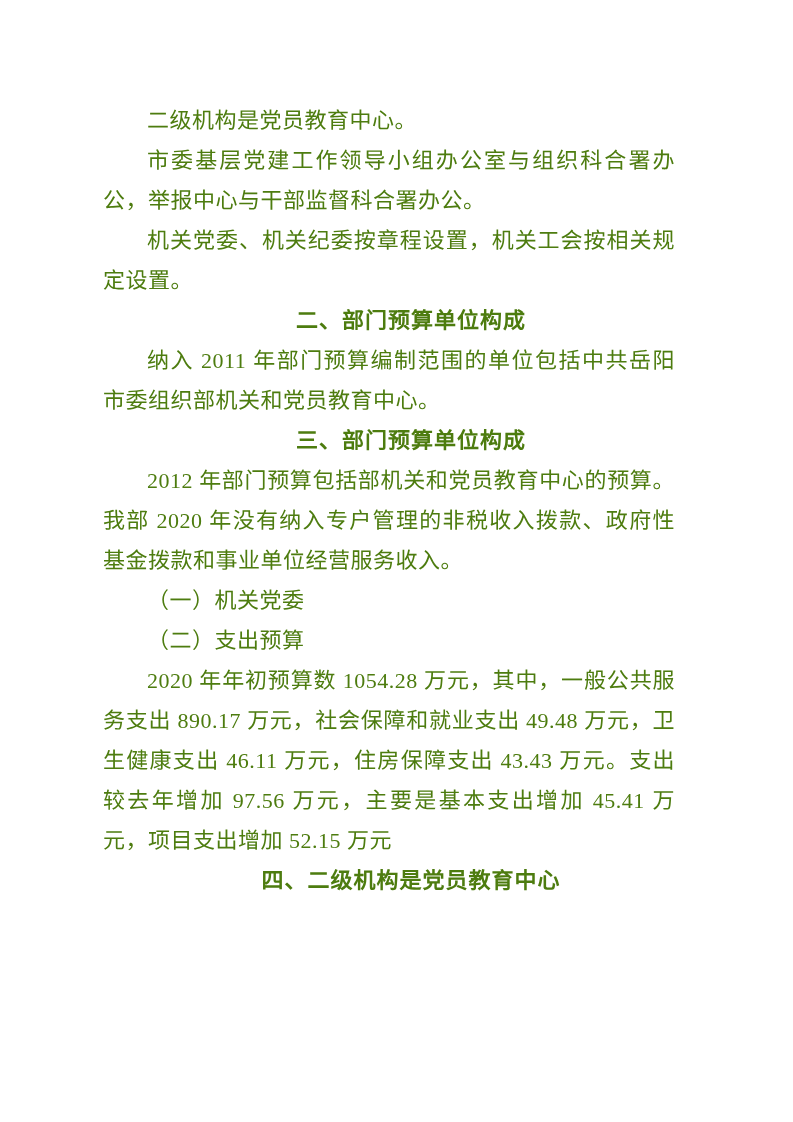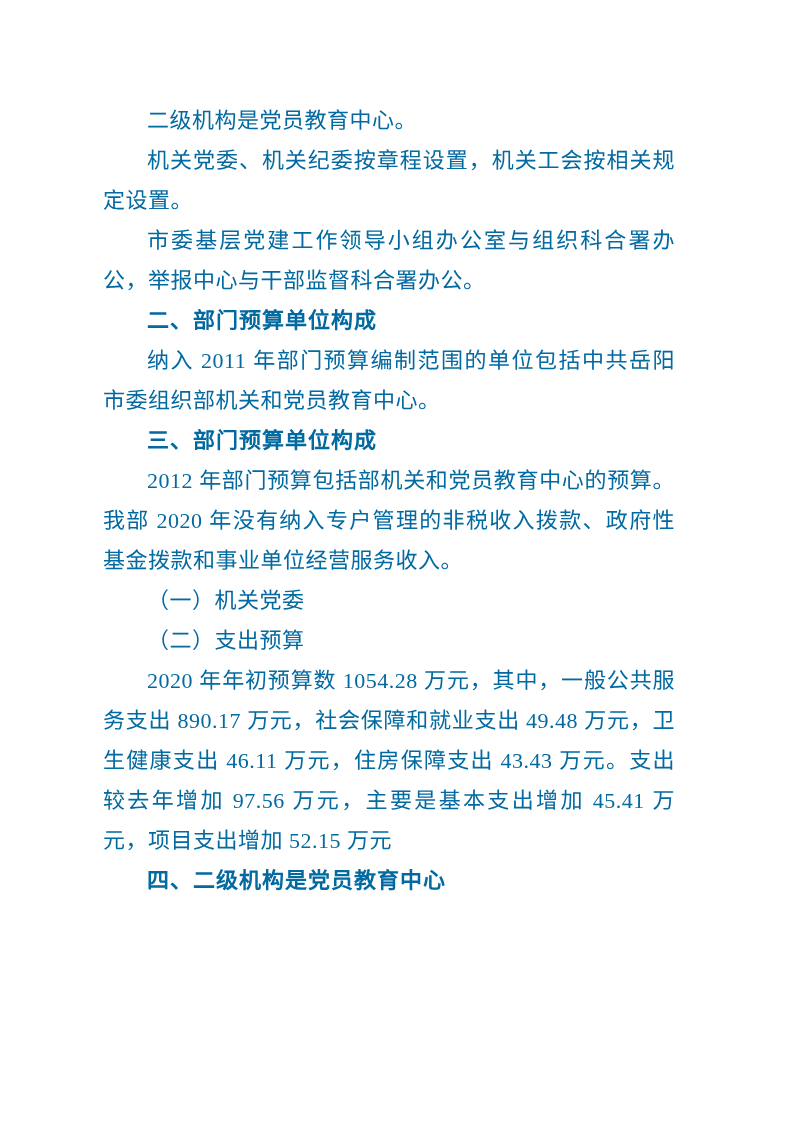--- a/index.html
+++ b/index.html
@@ -7,56 +7,56 @@
     padding: 0;
     background: #ffffff;
   }
   .page {
     position: relative;
     width: 793px;
     height: 1122px;
     background: #ffffff;
     overflow: hidden;
     font-family: "Liberation Serif", "DejaVu Serif", serif;
-    color: #0369a1;
+    color: #4d7c0f;
   }
   .content {
     position: absolute;
     left: 103px;
     top: 101px;
     width: 572px;
   }
   .content p {
     margin: 0;
     padding: 0;
     font-size: 22px;
     line-height: 40px;
     text-align: justify;
     text-indent: 2em;
     letter-spacing: 0.5px;
     word-break: break-all;
   }
   .content p.heading {
     font-family: "Liberation Sans", "DejaVu Sans", sans-serif;
     font-weight: bold;
-    text-align: left;
+    text-align: center;
     letter-spacing: 1px;
   }
   .content p.subheading {
     text-align: left;
   }
 </style>
 </head>
 <body>
 
 <div class="page">
   <div class="content" id="paragraphs-container">
       <p class="body">二级机构是党员教育中心。</p>
+      <p class="body">市委基层党建工作领导小组办公室与组织科合署办公，举报中心与干部监督科合署办公。</p>
       <p class="body">机关党委、机关纪委按章程设置，机关工会按相关规定设置。</p>
-      <p class="body">市委基层党建工作领导小组办公室与组织科合署办公，举报中心与干部监督科合署办公。</p>
       <p class="heading">二、部门预算单位构成</p>
       <p class="body">纳入 2011 年部门预算编制范围的单位包括中共岳阳市委组织部机关和党员教育中心。</p>
       <p class="heading">三、部门预算单位构成</p>
       <p class="body">2012 年部门预算包括部机关和党员教育中心的预算。我部 2020 年没有纳入专户管理的非税收入拨款、政府性基金拨款和事业单位经营服务收入。</p>
       <p class="subheading">（一）机关党委</p>
       <p class="subheading">（二）支出预算</p>
       <p class="body">2020 年年初预算数 1054.28 万元，其中，一般公共服务支出 890.17 万元，社会保障和就业支出 49.48 万元，卫生健康支出 46.11 万元，住房保障支出 43.43 万元。支出较去年增加 97.56 万元，主要是基本支出增加 45.41 万元，项目支出增加 52.15 万元</p>
       <p class="heading">四、二级机构是党员教育中心</p>
     </div>
 </div>

